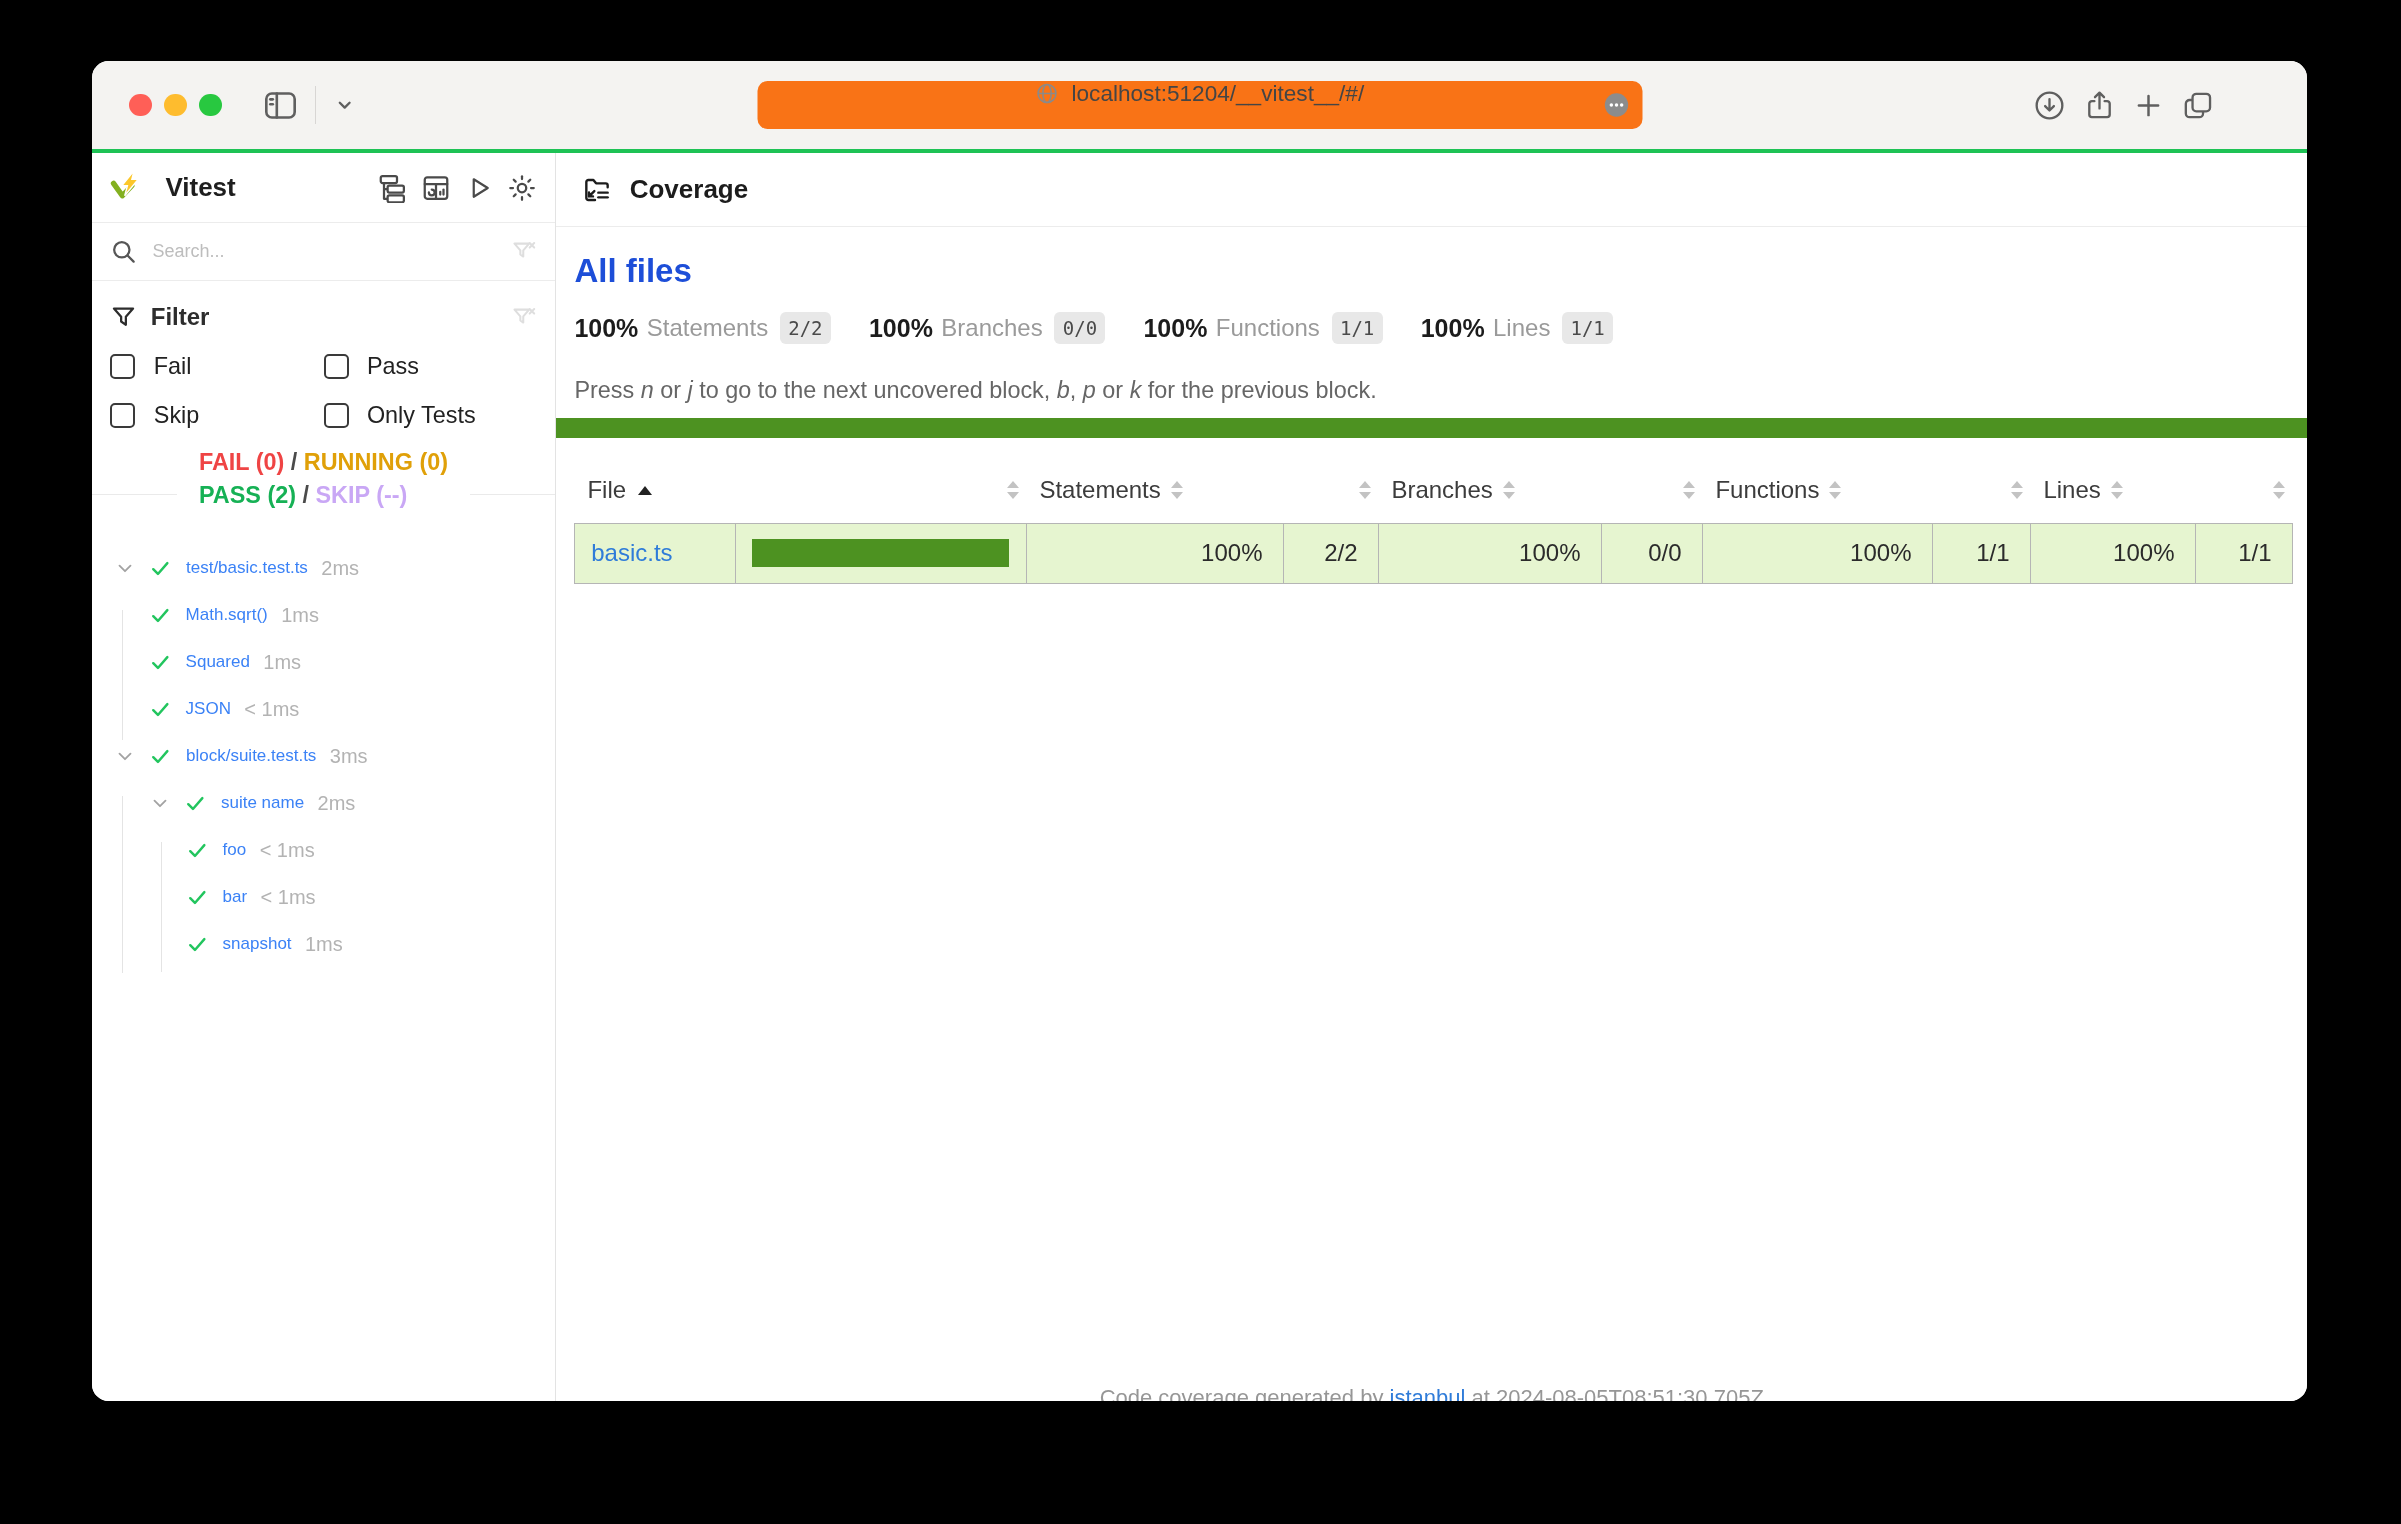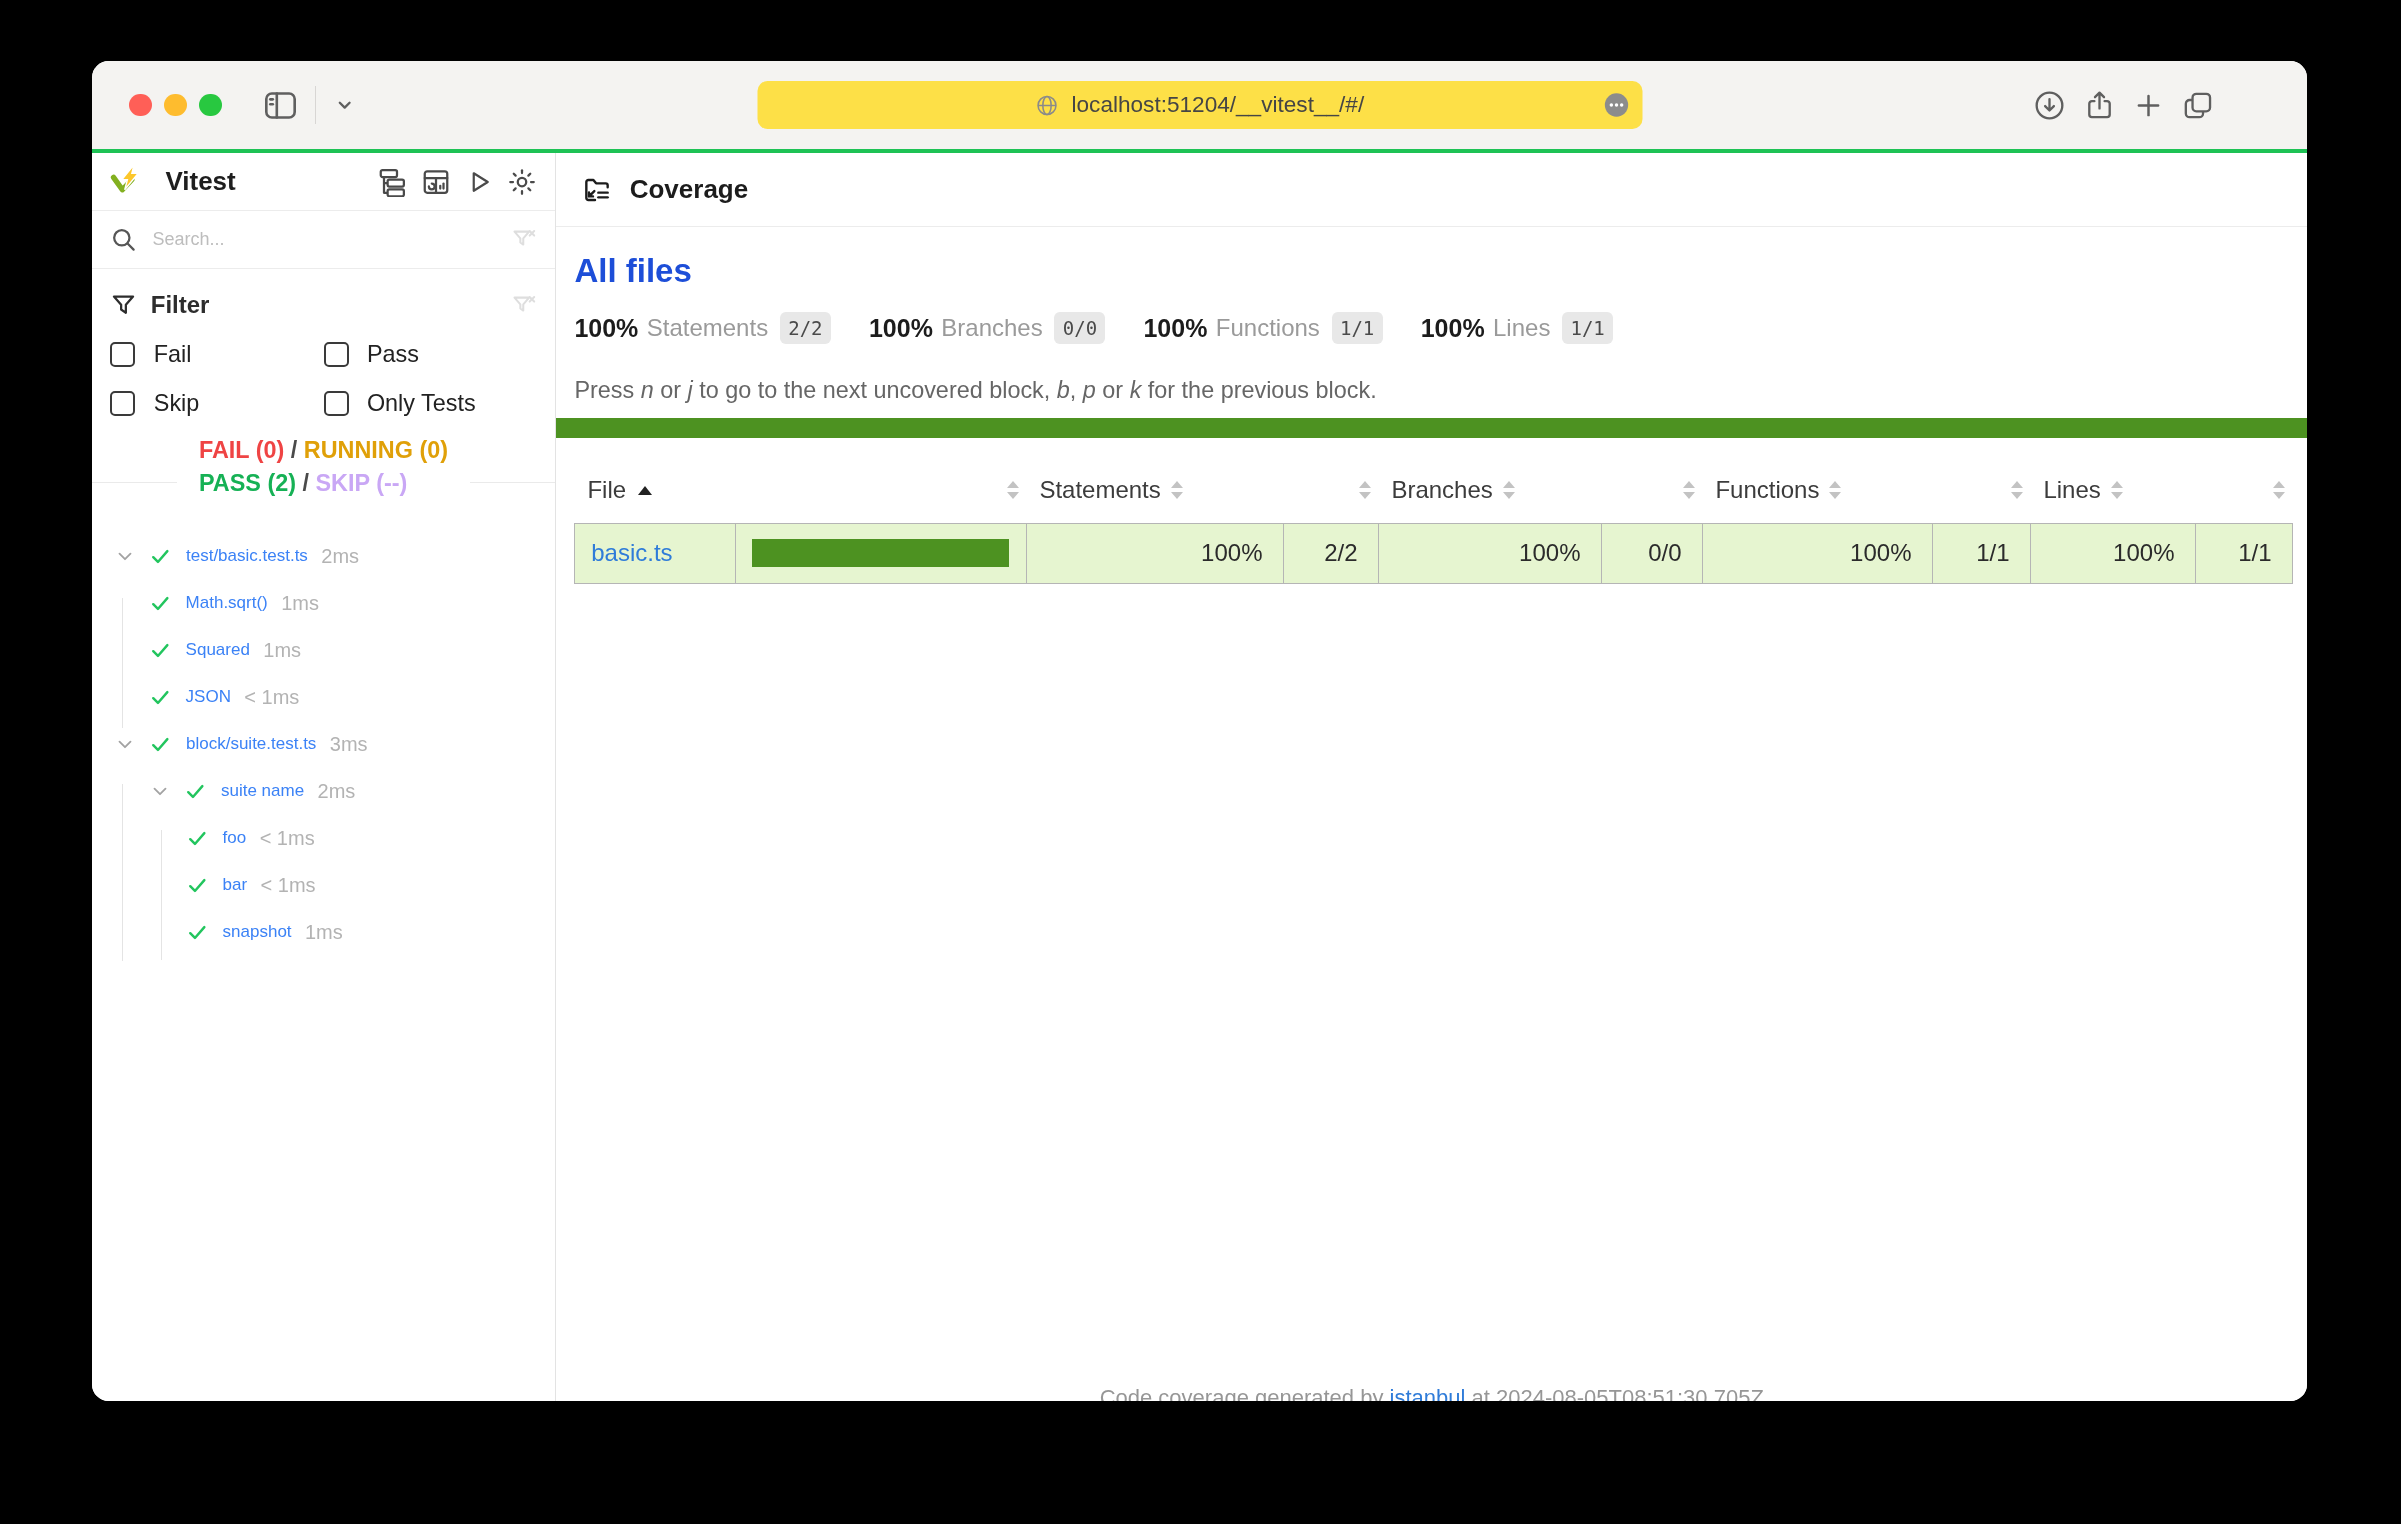--- a/index.html
+++ b/index.html
@@ -13,37 +13,37 @@
 
   
   .titlebar { position:relative; height:88px; background:#f4f3f1;
               display:flex; align-items:center; padding:0 37px; }
   .traffic { display:flex; gap:12.5px; align-items:center; }
   .light { width:22.6px; height:22.6px; border-radius:50%; }
   .light.red{ background:#ff5f57; } .light.yellow{ background:#febc2e; } .light.green{ background:#28c840; }
   .tb-left-icons { display:flex; align-items:center; margin-left:40px; color:#5f5f5f; }
   .tb-sep { width:0.8px; height:38px; background:#d8d6d4; margin:0 16.7px; }
   .urlbar { position:absolute; left:50%; transform:translateX(-50%); top:20px;
-            width:885px; height:48px; background:#fde047; border-radius:10px;
-            display:flex; align-items:center; justify-content:center; gap:11.7px;
+            width:885px; height:48px; background:#f97316; border-radius:10px;
+            display:flex; align-items:flex-start; justify-content:center; gap:11.7px;
             color:#454545; font-size:22.6px; }
   .urlbar .globe { color:#8a8a8a; display:flex; }
   .url-more { position:absolute; right:11.7px; top:50%; transform:translateY(-50%); display:flex; }
   .tb-right { margin-left:auto; display:flex; align-items:center; gap:15px; color:#5f5f5f; padding-right:55px; }
 
   .progressline { height:4.2px; background:#1ec255; }
 
   
   .appbody { display:flex; height:1248px; }
   .sidebar { width:464px; border-right:0.8px solid #e3e3e3; background:#fff; flex:none;
              display:flex; flex-direction:column; }
   .mainarea { flex:1; position:relative; background:#fff; }
 
   
-  .sb-header { height:58px; border-bottom:0.8px solid #ececec; display:flex; align-items:center; padding:0 18.4px;text-align:center; }
+  .sb-header { height:70px; border-bottom:0.8px solid #ececec; display:flex; align-items:center; padding:0 18.4px;text-align:center; }
   .sb-title { font-size:26px; font-weight:600; color:#1e1e1e; margin-left:15px; }
   .sb-actions { margin-left:auto; display:flex; align-items:center; gap:14px; color:#4a4a4a; }
   .sb-actions svg { display:block; }
 
   .search-row { height:58px; border-bottom:0.8px solid #ececec; display:flex; align-items:center; padding:0 18.4px; color:#565656; }
   .search-input { border:none; outline:none; background:transparent; flex:1; margin-left:15px;
                   font-size:18px; color:#15803d; font-family:"Liberation Sans", sans-serif; }
   .search-input::placeholder { color:#bdbdbd; }
   .dim-icon { color:#dedede; display:flex; }
 

